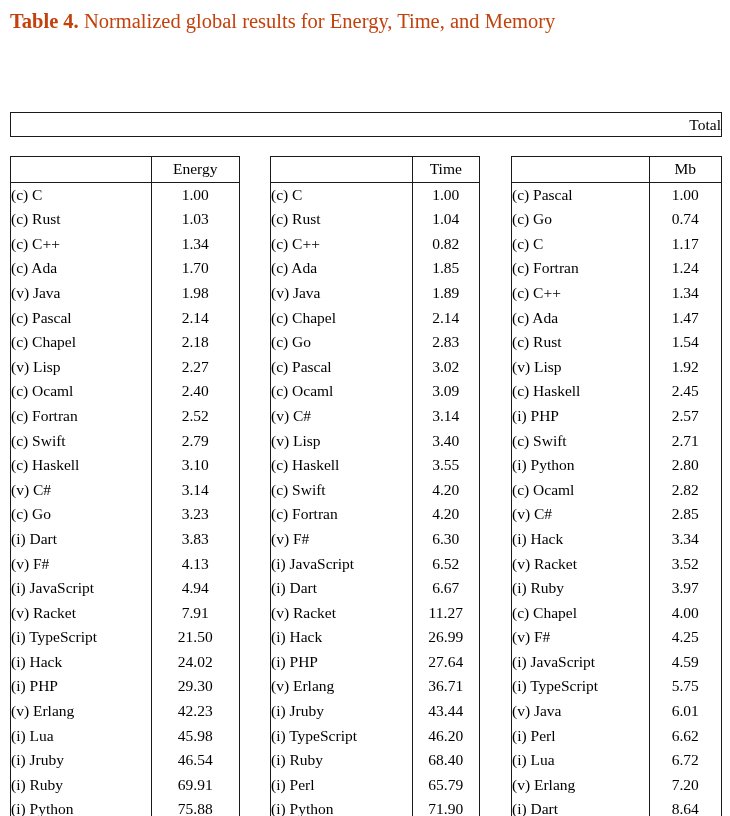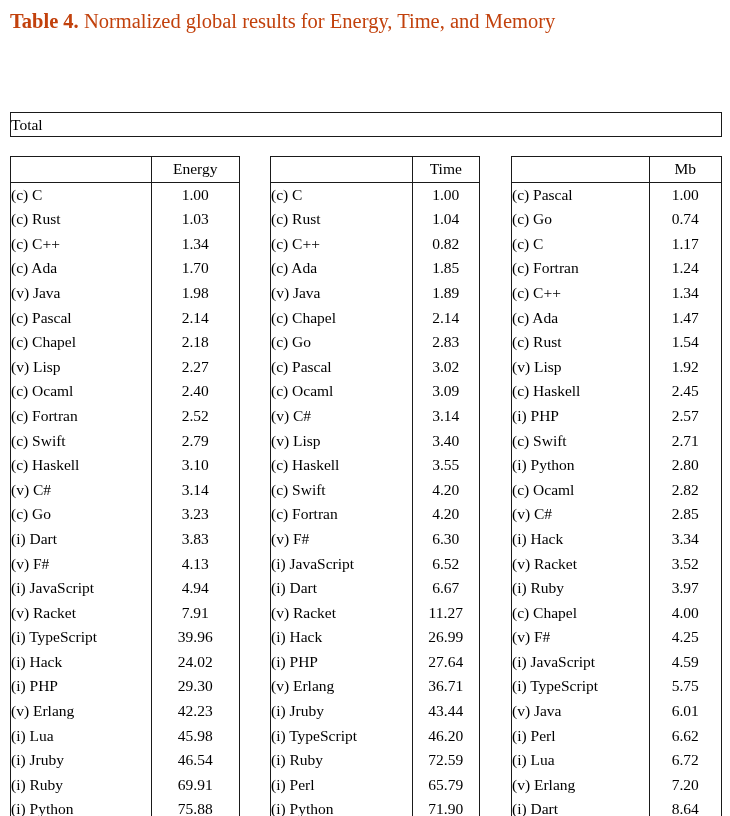--- a/index.html
+++ b/index.html
@@ -32,21 +32,21 @@
 
   
   #total-box {
     position: absolute;
     left: 10px;
     top: 112px;
     width: 712px;
     height: 25px;
     border: 1.3px solid #1a1a1a;
     box-sizing: border-box;
-    text-align: left;
+    text-align: right;
     font-size: 15.5px;
     line-height: 23px;
   }
 
   
   .subtable {
     position: absolute;
     top: 156px;
     border: 1.3px solid #1a1a1a;
     box-sizing: border-box;
@@ -180,21 +180,21 @@
         <tr>
           <td class="cell-lang">(i) JavaScript</td>
           <td class="cell-value">4.94</td>
         </tr>
         <tr>
           <td class="cell-lang">(v) Racket</td>
           <td class="cell-value">7.91</td>
         </tr>
         <tr>
           <td class="cell-lang">(i) TypeScript</td>
-          <td class="cell-value">39.96</td>
+          <td class="cell-value">21.50</td>
         </tr>
         <tr>
           <td class="cell-lang">(i) Hack</td>
           <td class="cell-value">24.02</td>
         </tr>
         <tr>
           <td class="cell-lang">(i) PHP</td>
           <td class="cell-value">29.30</td>
         </tr>
         <tr>
@@ -321,21 +321,21 @@
         <tr>
           <td class="cell-lang">(i) Jruby</td>
           <td class="cell-value">43.44</td>
         </tr>
         <tr>
           <td class="cell-lang">(i) TypeScript</td>
           <td class="cell-value">46.20</td>
         </tr>
         <tr>
           <td class="cell-lang">(i) Ruby</td>
-          <td class="cell-value">72.59</td>
+          <td class="cell-value">68.40</td>
         </tr>
         <tr>
           <td class="cell-lang">(i) Perl</td>
           <td class="cell-value">65.79</td>
         </tr>
         <tr>
           <td class="cell-lang">(i) Python</td>
           <td class="cell-value">71.90</td>
         </tr>
       </tbody>

